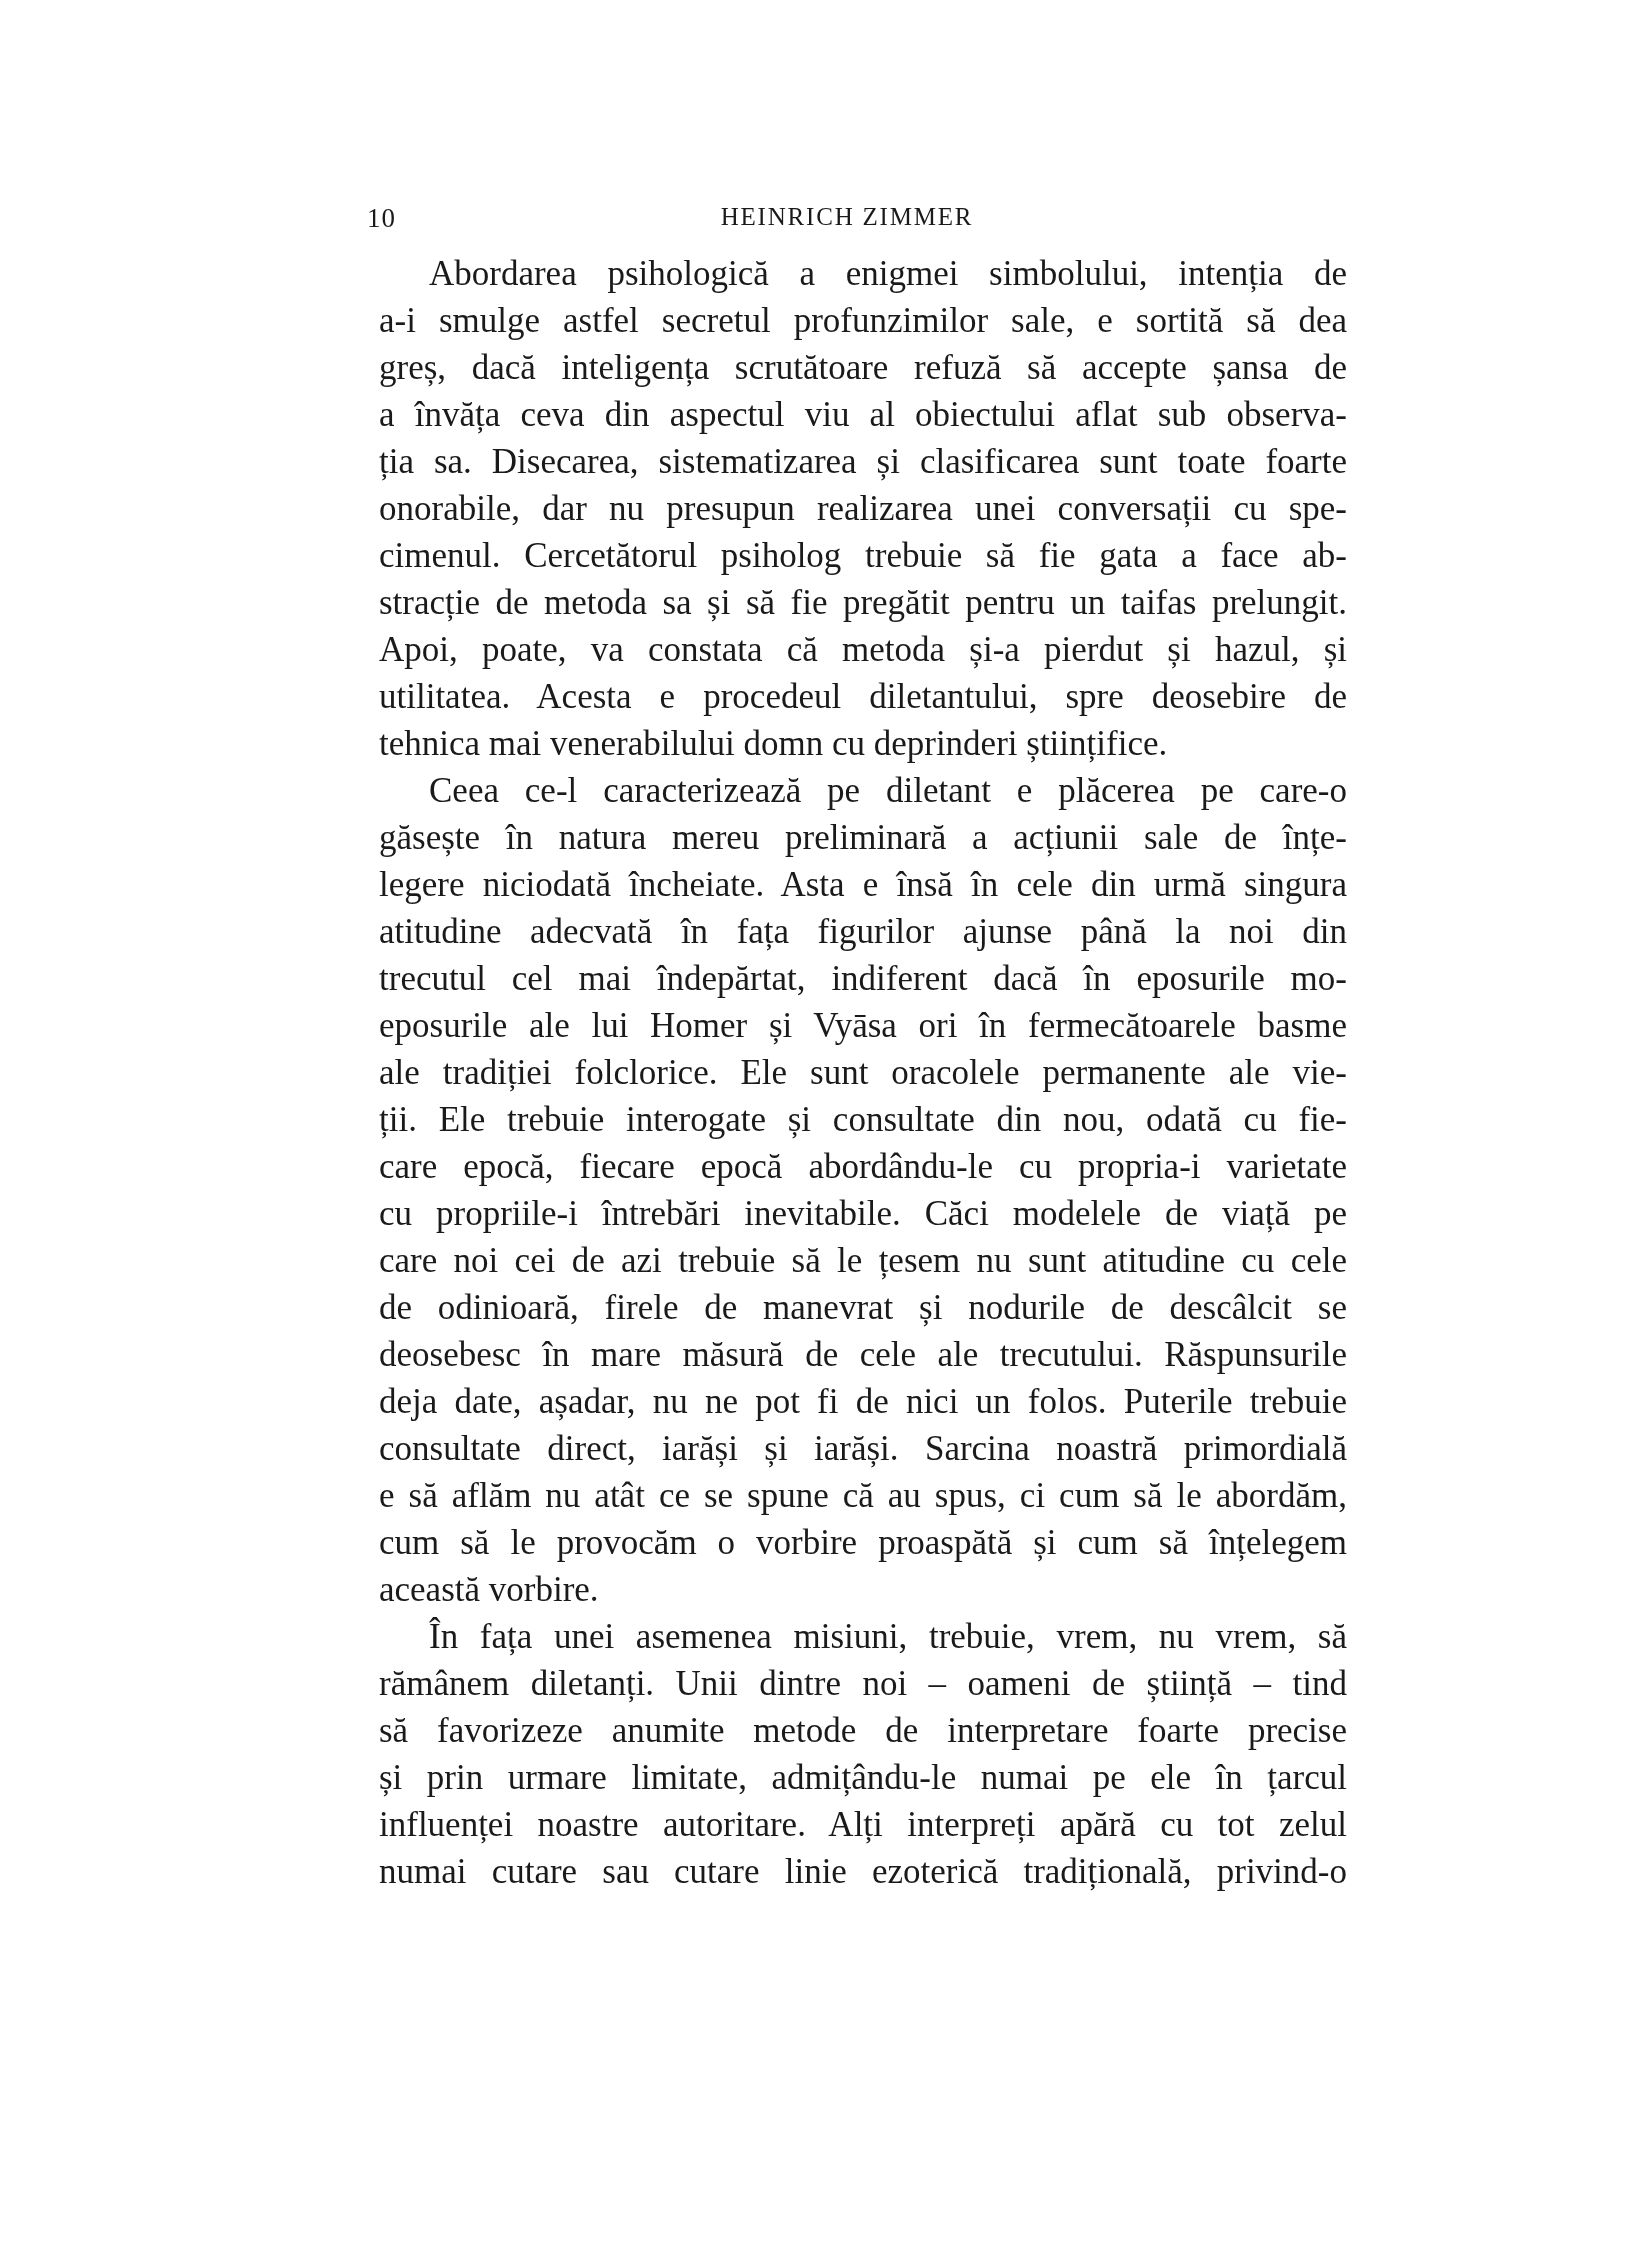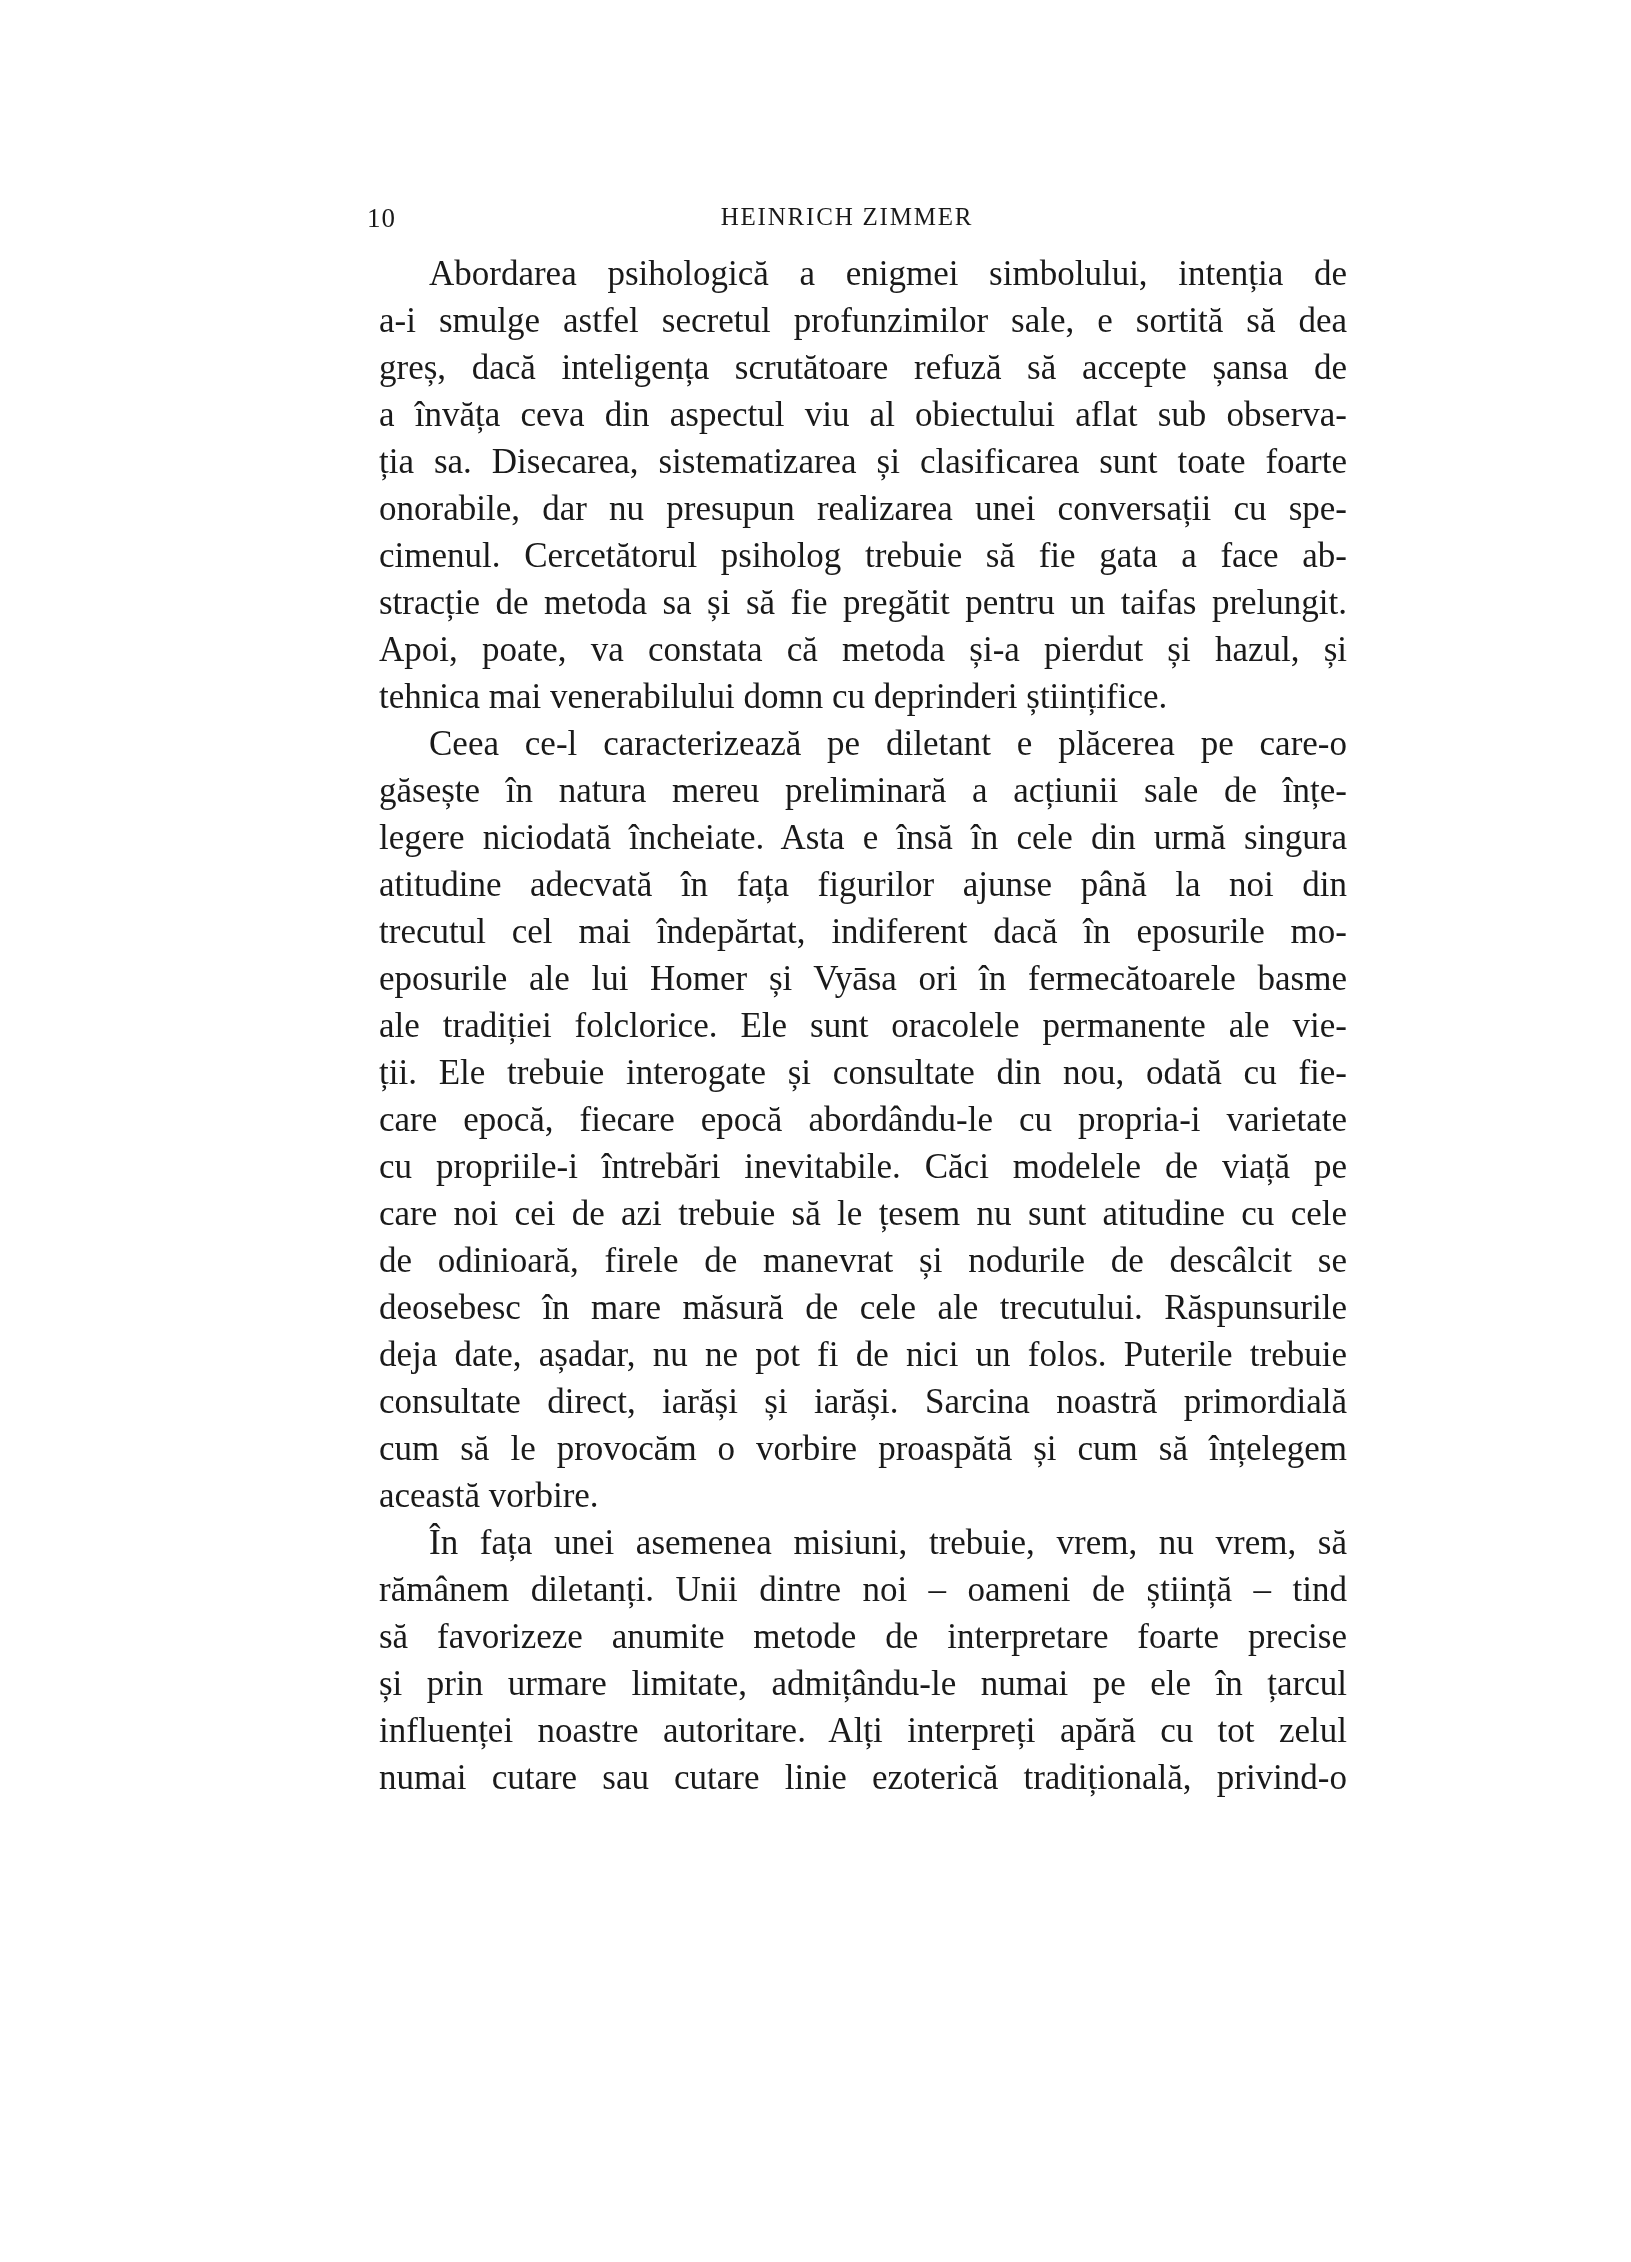--- a/index.html
+++ b/index.html
@@ -26,37 +26,39 @@
 
     <span class="line indent">Abordarea psihologică a enigmei simbolului, intenția de</span>
     <span class="line">a-i smulge astfel secretul profunzimilor sale, e sortită să dea</span>
     <span class="line">greș, dacă inteligența scrutătoare refuză să accepte șansa de</span>
     <span class="line">a învăța ceva din aspectul viu al obiectului aflat sub observa-</span>
     <span class="line">ția sa. Disecarea, sistematizarea și clasificarea sunt toate foarte</span>
     <span class="line">onorabile, dar nu presupun realizarea unei conversații cu spe-</span>
     <span class="line">cimenul. Cercetătorul psiholog trebuie să fie gata a face ab-</span>
     <span class="line">stracție de metoda sa și să fie pregătit pentru un taifas prelungit.</span>
     <span class="line">Apoi, poate, va constata că metoda și-a pierdut și hazul, și</span>
+    <span class="line">utilitatea. Acesta e procedeul diletantului, spre deosebire de</span>
     <span class="line last">tehnica mai venerabilului domn cu deprinderi științifice.</span>
 
     <span class="line indent">Ceea ce-l caracterizează pe diletant e plăcerea pe care-o</span>
     <span class="line">găsește în natura mereu preliminară a acțiunii sale de înțe-</span>
     <span class="line">legere niciodată încheiate. Asta e însă în cele din urmă singura</span>
     <span class="line">atitudine adecvată în fața figurilor ajunse până la noi din</span>
     <span class="line">trecutul cel mai îndepărtat, indiferent dacă în eposurile mo-</span>
     <span class="line">eposurile ale lui Homer și Vyāsa ori în fermecătoarele basme</span>
     <span class="line">ale tradiției folclorice. Ele sunt oracolele permanente ale vie-</span>
     <span class="line">ții. Ele trebuie interogate și consultate din nou, odată cu fie-</span>
     <span class="line">care epocă, fiecare epocă abordându-le cu propria-i varietate</span>
     <span class="line">cu propriile-i întrebări inevitabile. Căci modelele de viață pe</span>
     <span class="line">care noi cei de azi trebuie să le țesem nu sunt atitudine cu cele</span>
     <span class="line">de odinioară, firele de manevrat și nodurile de descâlcit se</span>
     <span class="line">deosebesc în mare măsură de cele ale trecutului. Răspunsurile</span>
     <span class="line">deja date, așadar, nu ne pot fi de nici un folos. Puterile trebuie</span>
     <span class="line">consultate direct, iarăși și iarăși. Sarcina noastră primordială</span>
+    <span class="line">e să aflăm nu atât ce se spune că au spus, ci cum să le abordăm,</span>
     <span class="line">cum să le provocăm o vorbire proaspătă și cum să înțelegem</span>
     <span class="line last">această vorbire.</span>
 
     <span class="line indent">În fața unei asemenea misiuni, trebuie, vrem, nu vrem, să</span>
     <span class="line">rămânem diletanți. Unii dintre noi – oameni de știință – tind</span>
     <span class="line">să favorizeze anumite metode de interpretare foarte precise</span>
     <span class="line">și prin urmare limitate, admițându-le numai pe ele în țarcul</span>
     <span class="line">influenței noastre autoritare. Alți interpreți apără cu tot zelul</span>
     <span class="line">numai cutare sau cutare linie ezoterică tradițională, privind-o</span>
   </div>

